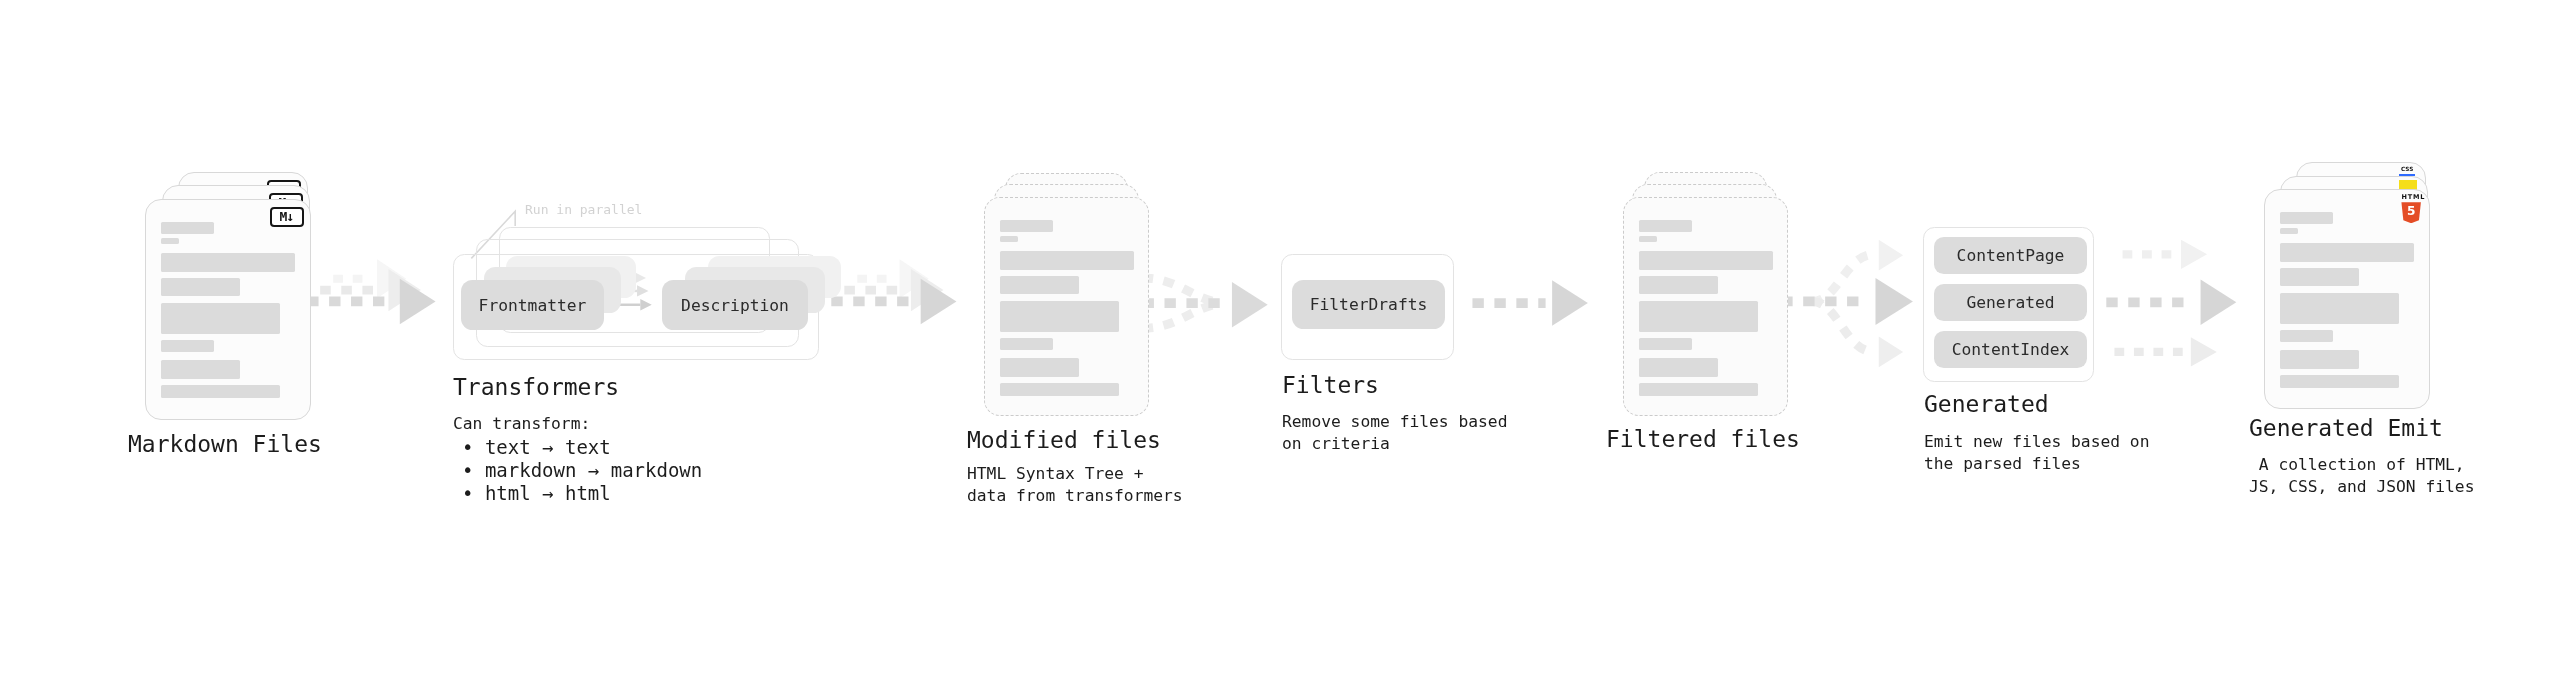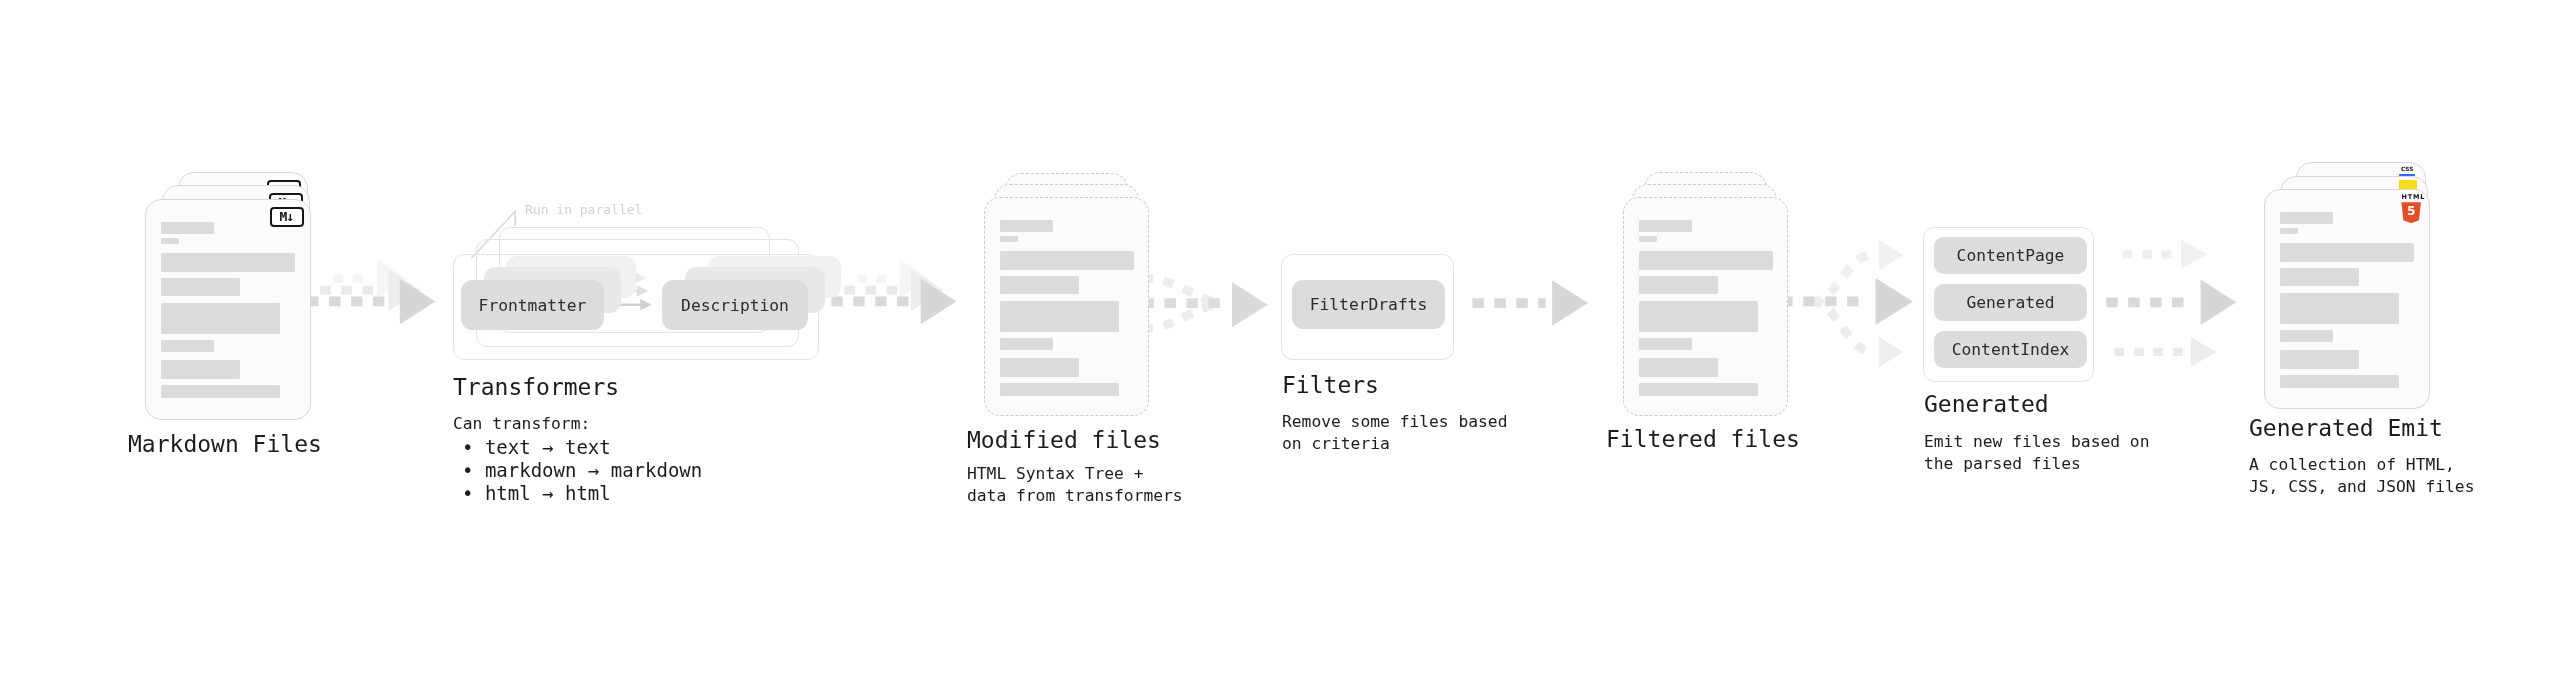--- a/index.html
+++ b/index.html
@@ -234,18 +234,18 @@
           <div class="bar" style="width: 18.7px; height: 5.7px; margin-bottom: 9px;"></div>
           <div class="bar" style="width: 134px; height: 18.7px; margin-bottom: 6.5px;"></div>
           <div class="bar" style="width: 79px; height: 18px; margin-bottom: 7.3px;"></div>
           <div class="bar" style="width: 119px; height: 31px; margin-bottom: 5.7px;"></div>
           <div class="bar" style="width: 53px; height: 12.2px; margin-bottom: 8.1px;"></div>
           <div class="bar" style="width: 79px; height: 18.7px; margin-bottom: 5.7px;"></div>
           <div class="bar" style="width: 119px; height: 13px; margin-bottom: 0px;"></div>
         </div>
     </div>
     <div class="heading" style="left:2249px;top:416px;">Generated Emit</div>
-    <div class="subtext" style="left:2249px;top:454px;">A collection of HTML,
+    <div class="subtext" style="left:2249px;top:454px;text-align:center;">A collection of HTML,
 JS, CSS, and JSON files</div>
   </div>
 
 </div>
 
 
 </body></html>

